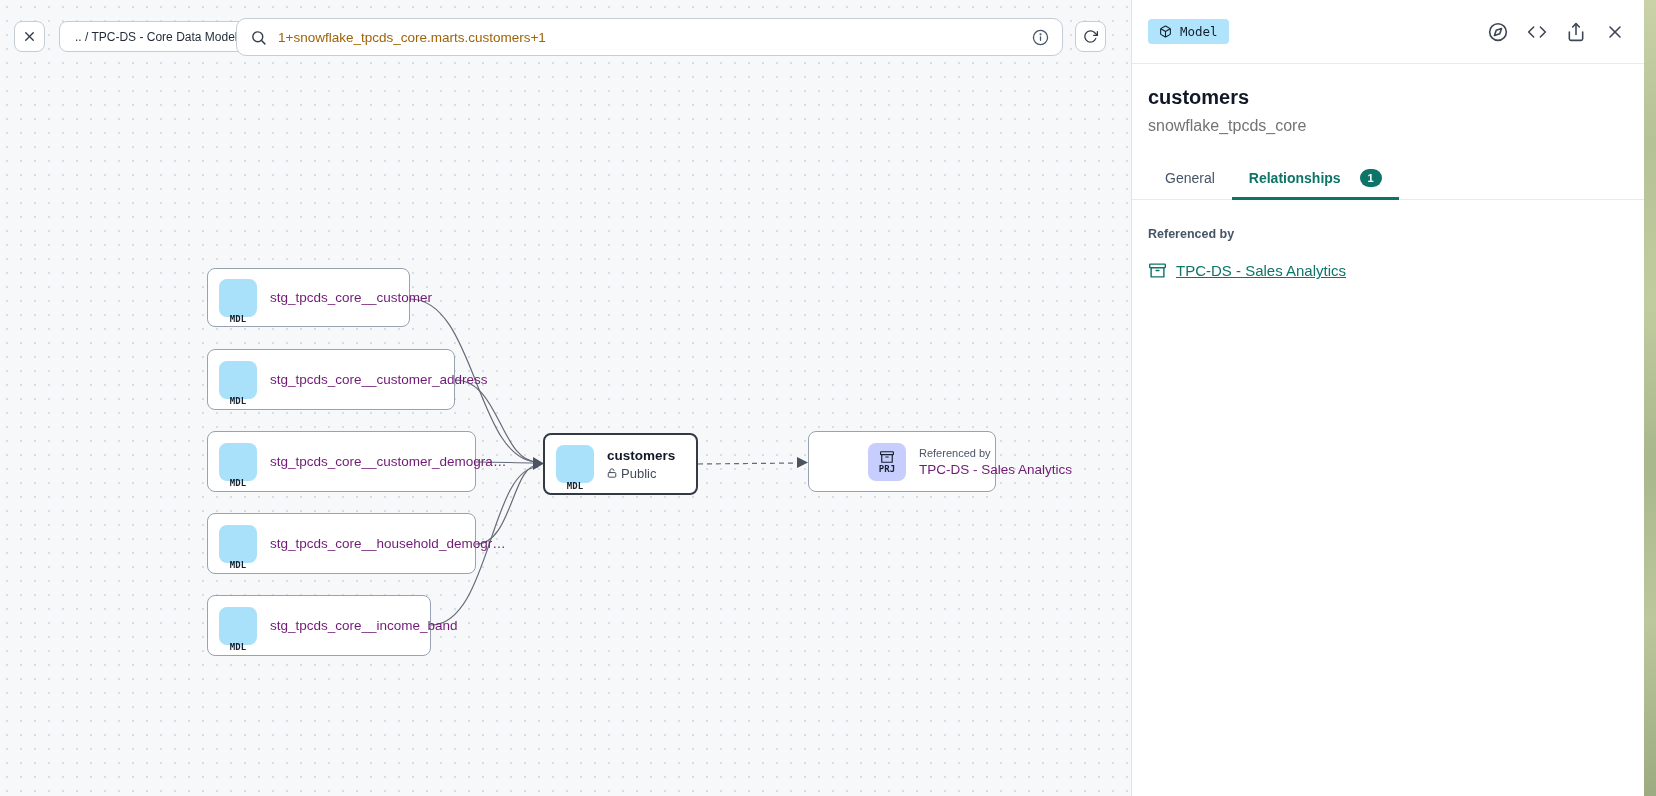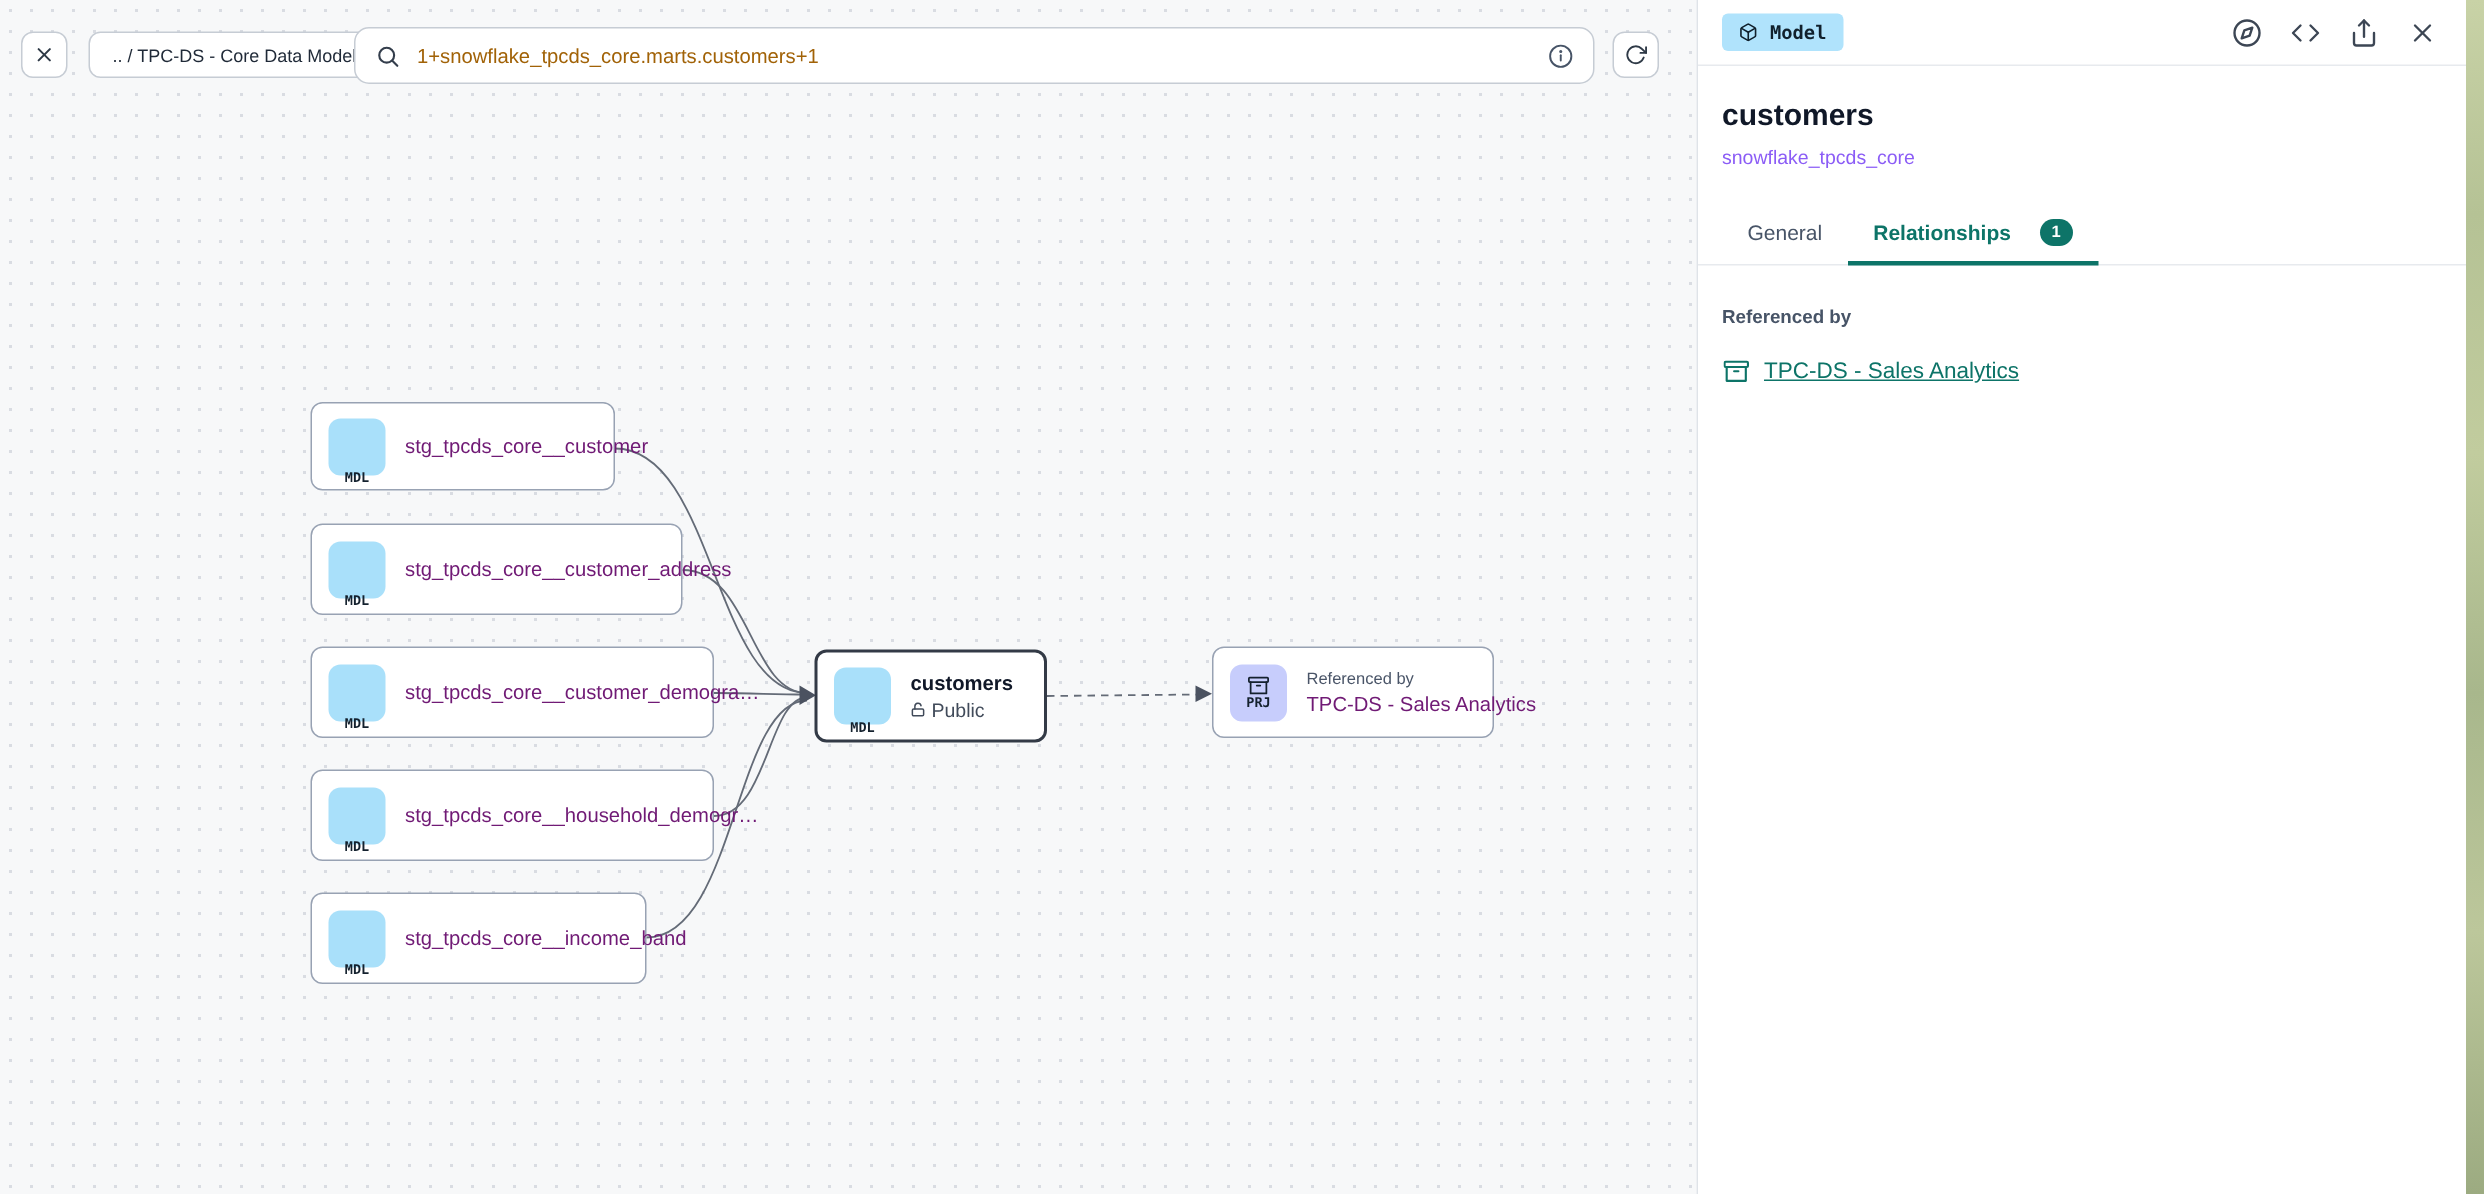--- a/index.html
+++ b/index.html
@@ -21,21 +21,21 @@
     background:#fff; border:1px solid #98a2b3; border-radius:8px;
     padding:0 14px 0 11px; cursor:pointer;
   }
   .node.selected { border:2px solid #333a46; }
   .chip {
     width:38px; height:38px; border-radius:8px; flex:none;
     display:flex; flex-direction:column; align-items:center; justify-content:center; gap:1px;
     color:#14212e;
   }
   .chip.mdl { background:#a9e0fa;gap:44px; }
-  .chip.prj { background:#c7cdfc; }
+  .chip.prj { background:#c7cdfc;margin-left:48px; }
   .chip .chip-label { font-family:"DejaVu Sans Mono", monospace; font-size:9px; font-weight:bold; line-height:1; }
   .node-label { font-size:13.5px; color:#701a75; white-space:nowrap; }
   .node-col { display:flex; flex-direction:column; gap:3px; }
   .node-col .name { font-size:13.5px; font-weight:600; color:#101828; }
   .vis-row { display:flex; align-items:center; gap:4px; font-size:13px; color:#414b5a; }
   .kicker { font-size:11px; color:#4a5568; }
 
   
   .tb-btn {
     position:absolute; background:#fff; border:1px solid #c6ccd4; border-radius:8px;
@@ -55,33 +55,33 @@
     flex:1; border:none; outline:none; font-family:"Liberation Sans", sans-serif;
     font-size:13.5px; color:#a16207; background:transparent;
   }
 
   
   .panel {
     position:absolute; left:1131px; top:0; width:513px; height:796px;
     background:#fff; border-left:1px solid #dfe3e8;
   }
   .panel-header {
-    height:44px; display:flex; align-items:center; justify-content:space-between;
-    padding:0 19px 0 16px; border-bottom:1px solid #e7eaee;font-weight:bold;
+    height:64px; display:flex; align-items:center; justify-content:space-between;
+    padding:0 19px 0 16px; border-bottom:1px solid #e7eaee;
   }
   .type-badge {
     display:inline-flex; align-items:center; gap:8px; background:#b0e3fc;
     border-radius:4px; padding:5px 11px; color:#10202c;
     font-family:"DejaVu Sans Mono", monospace; font-size:12.5px;
   }
   .hdr-icons { display:flex; align-items:center; gap:19px; color:#3c4654; }
   .icon-btn { display:flex; align-items:center; justify-content:center; cursor:pointer; background:none; border:none; color:#3c4654; }
   .title-block { padding:22px 16px 0 16px; }
   .title-block h1 { font-size:20px; font-weight:bold; color:#101828; }
-  .subtitle { margin-top:8px; font-size:13px; color:#8b5cf6; }
+  .subtitle { margin-top:8px; font-size:16px; color:#737373; }
   .tabs { display:flex; margin-top:24px; padding-left:16px; border-bottom:1px solid #e7eaee;text-align:center; }
   .tab { position:relative; padding:10px 17px 12px 17px; font-size:14px; color:#475467; cursor:pointer; display:flex; align-items:center; gap:8px; }
   .tab.active { color:#0d7468; font-weight:600;gap:19px; }
   .tab.active::after { content:""; position:absolute; left:0; right:0; bottom:-1px; height:3px; background:#0d7468; }
   .count-pill { background:#0d7468; color:#fff; font-size:11px; font-weight:bold; border-radius:999px; padding:2.5px 8px; line-height:1.2; }
   .panel-content { padding:27px 16px; }
   .section-label { font-size:12.5px; font-weight:600; color:#475467; }
   .ref-row { margin-top:21px; display:flex; align-items:center; gap:10px; padding-left:1px; }
   .ref-link { font-size:15px; color:#0d7468; text-decoration:underline; cursor:pointer; }
 

